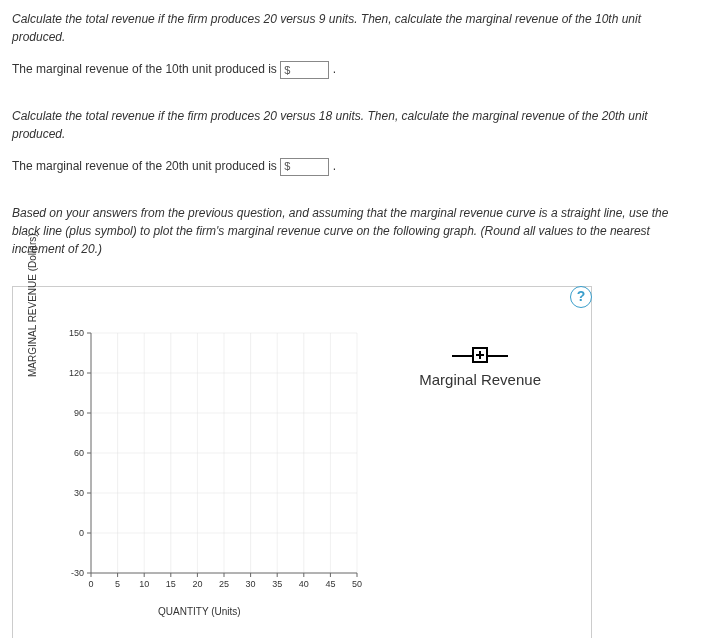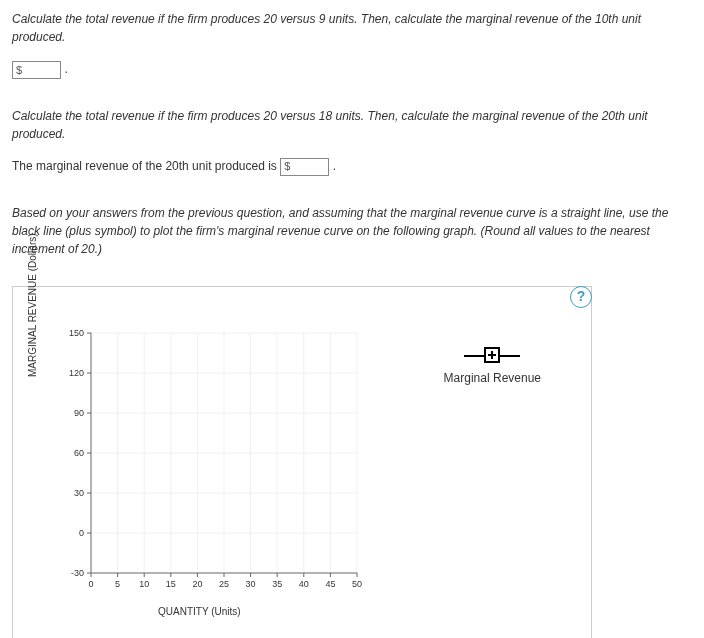--- a/index.html
+++ b/index.html
@@ -129,28 +129,29 @@
       border: 2px solid #000;
       background: #fff;
     }
     .legend-plus::before, .legend-plus::after {
       content: "";
       position: absolute;
       background: #000;
     }
     .legend-plus::before { top: 5px; left: 2px; right: 2px; height: 2px; }
     .legend-plus::after { left: 5px; top: 2px; bottom: 2px; width: 2px; }
-    .legend-text { font-size: 12px; color: #333; }
+    .legend-text { font-size: 15px; color: #333; }
   </style>
 </head>
 <body>
 
 <div class="question-block">
   <div class="prompt-text">Calculate the total revenue if the firm produces 20 versus 9 units. Then, calculate the marginal revenue of the 10th unit produced.</div>
   <div class="answer-line">
+    <span>The marginal revenue of the 10th unit produced is</span>
     <span class="dollar-input-wrap">
       <span class="dollar-prefix">$</span>
       <input type="text" class="dollar-input" value="" style="">
     </span>
     <span>.</span>
   </div>
 </div>
 
 <div class="question-block">
   <div class="prompt-text">Calculate the total revenue if the firm produces 20 versus 18 units. Then, calculate the marginal revenue of the 20th unit produced.</div>

